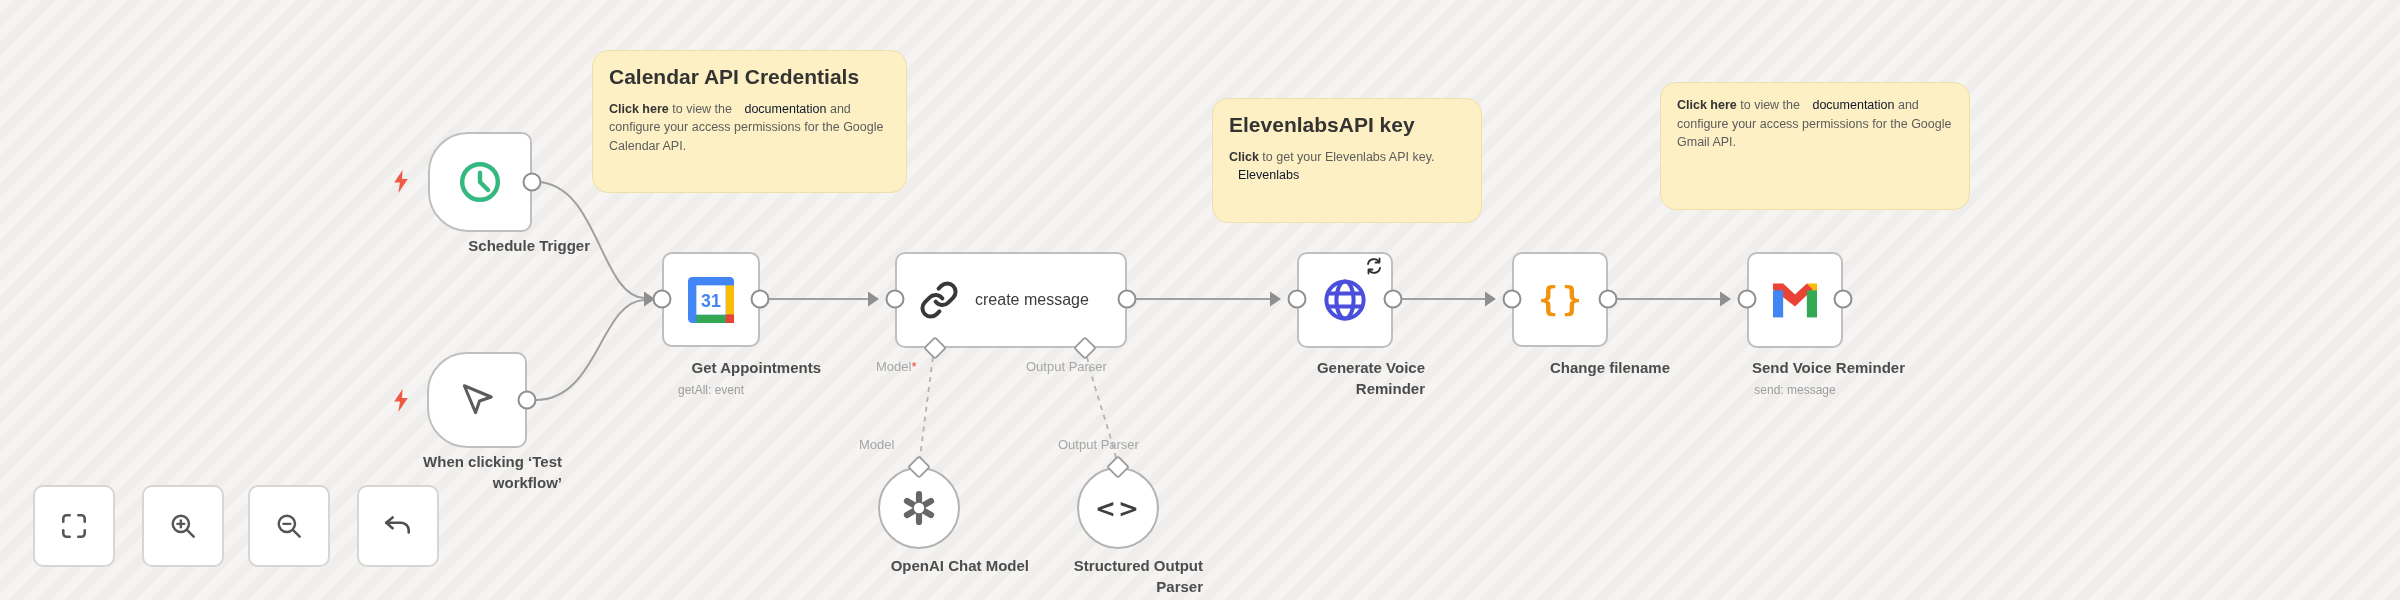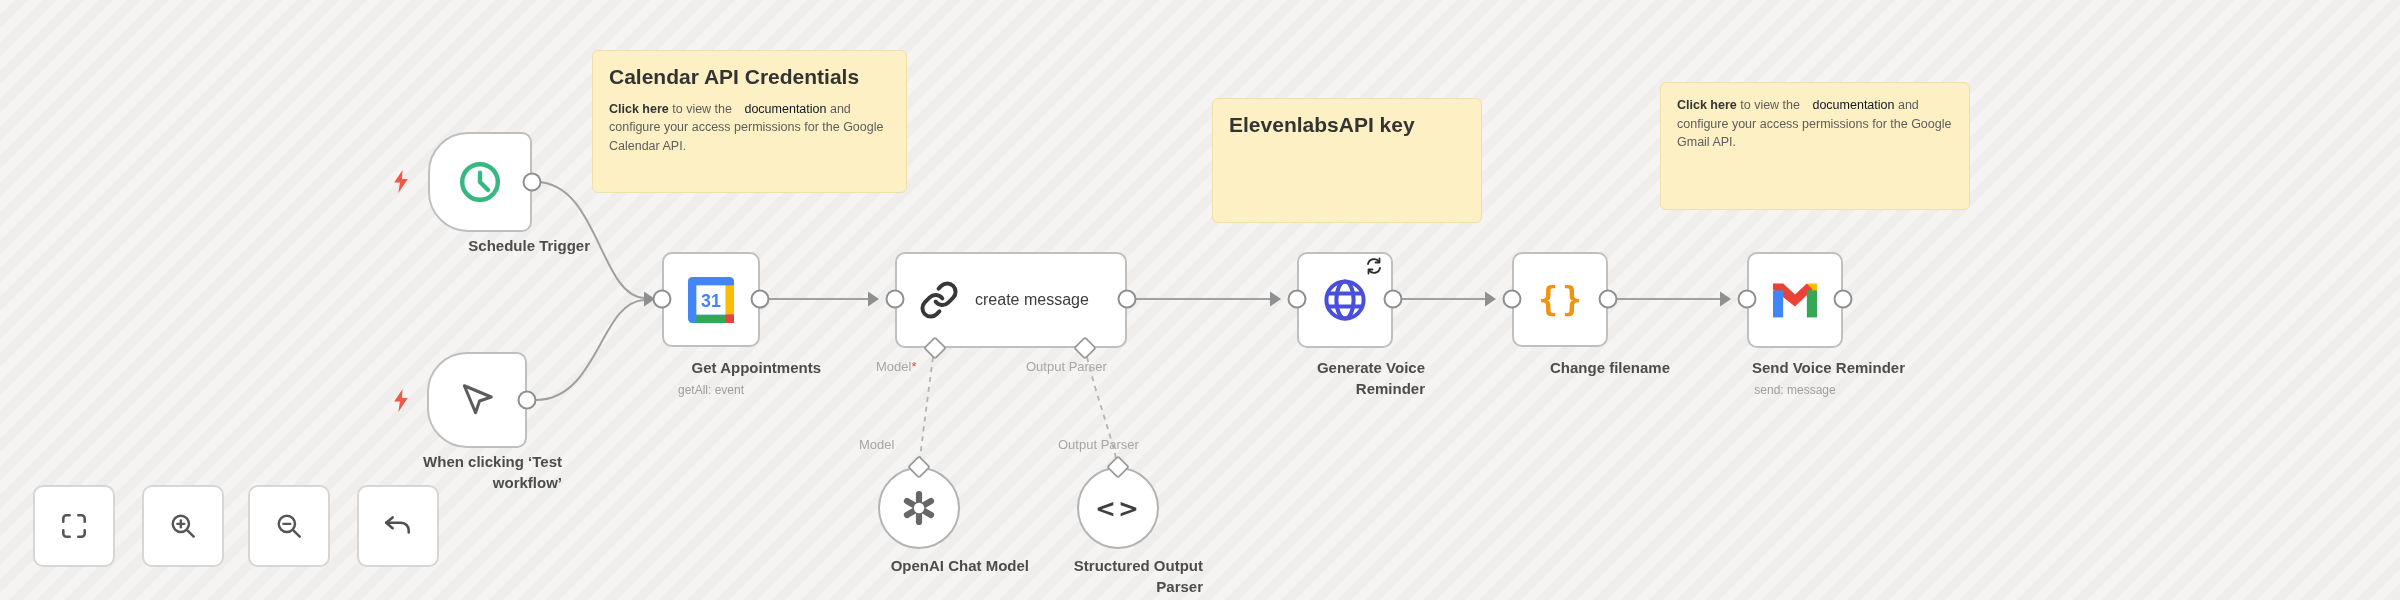--- a/index.html
+++ b/index.html
@@ -48,21 +48,21 @@
     transform:translateX(2px);
   }
   .angle-glyph {
     font-family:"DejaVu Sans", sans-serif;
     font-size:25px; font-weight:700; color:#3f3f3f; letter-spacing:2px;
   }
 
   
   .sticky {
     position:absolute; background:#fcf0c4; border:1px solid #eee0a9;
-    border-radius:6px; padding:13px 16px;
+    border-radius:16px; padding:13px 16px;
   }
   .sticky h3 { font-size:21px; font-weight:700; color:#333; line-height:1.28; margin-bottom:9px; }
   .sticky p  { font-size:12.5px; color:#5d5d5d; line-height:1.48; }
   .sticky p b { color:#333; }
   .sticky .link { color:#0f172a; text-decoration:none; cursor:pointer;margin-left:9px; }
 
   
   .ctrl-btn {
     position:absolute; width:82px; height:82px; background:#fff;
     border:2px solid #d7d6d4; border-radius:10px;
@@ -84,20 +84,21 @@
 <div class="canvas">
 
   <div class="layer-notes">
     <div class="sticky" style="left:592px; top:50px; width:315px; height:143px;">
       <h3>Calendar API Credentials</h3>
       <p><b>Click here</b><span> to view the </span><a class="link">documentation</a><span> and configure your access permissions for the Google Calendar API.</span></p>
     </div>
 
     <div class="sticky" style="left:1212px; top:98px; width:270px; height:125px;">
       <h3>ElevenlabsAPI key</h3>
+      <p><b>Click</b><span> to get your Elevenlabs API key. </span><a class="link">Elevenlabs</a><span></span></p>
     </div>
 
     <div class="sticky" style="left:1660px; top:82px; width:310px; height:128px;">
       <p><b>Click here</b><span> to view the </span><a class="link">documentation</a><span> and configure your access permissions for the Google Gmail API.</span></p>
     </div>
   </div>
 
   <div class="layer-text">
     <div class="node-label" style="left:370px; top:236px; width:220px;">Schedule Trigger</div>
 

